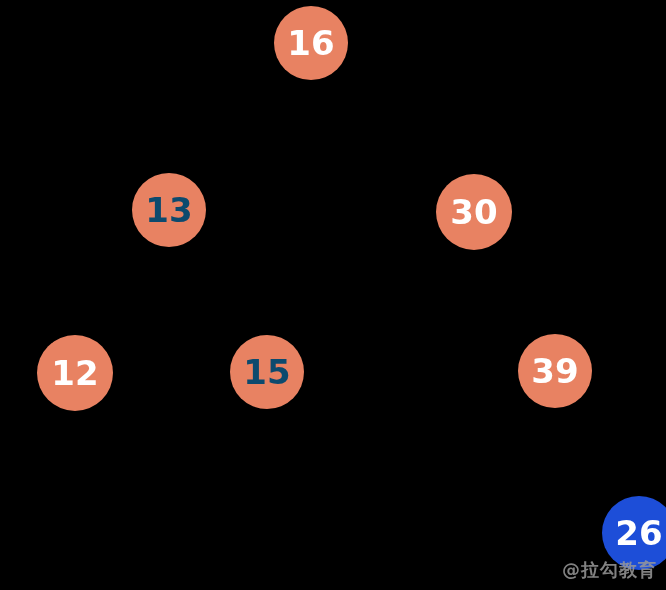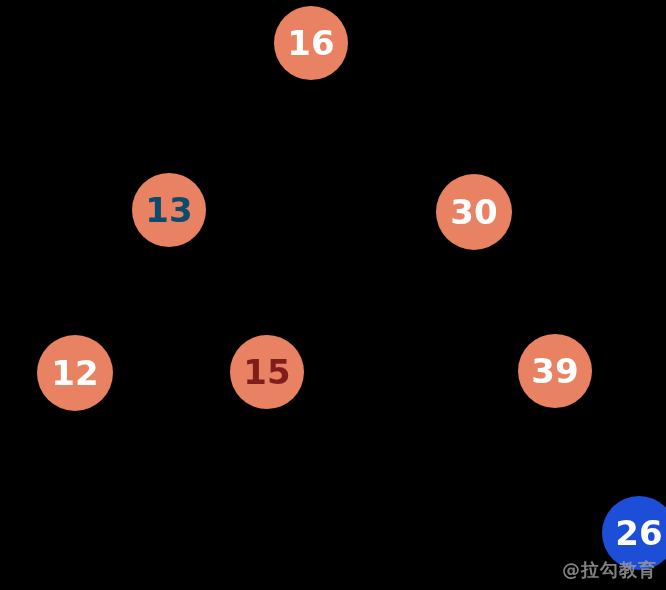--- a/index.html
+++ b/index.html
@@ -57,21 +57,21 @@
       <line x1="145" y1="210" x2="243" y2="372" stroke="#000000" stroke-width="2"></line>
       <line x1="450" y1="212" x2="531" y2="371" stroke="#000000" stroke-width="2"></line>
       <line x1="531" y1="371" x2="464" y2="534" stroke="#000000" stroke-width="2"></line>
       <line x1="531" y1="371" x2="615" y2="533" stroke="#000000" stroke-width="2"></line>
     </svg>
   <div id="node-layer">
       <div class="tree-node" style="left: 250px; top: 6px; width: 74px; height: 74px; background: rgb(232, 130, 98); color: rgb(255, 255, 255);">16</div>
       <div class="tree-node" style="left: 108px; top: 173px; width: 74px; height: 74px; background: rgb(232, 130, 98); color: #0c4a6e;">13</div>
       <div class="tree-node" style="left: 412px; top: 174px; width: 76px; height: 76px; background: rgb(232, 130, 98); color: rgb(255, 255, 255);">30</div>
       <div class="tree-node" style="left: 13px; top: 335px; width: 76px; height: 76px; background: rgb(232, 130, 98); color: rgb(255, 255, 255);">12</div>
-      <div class="tree-node" style="left: 206px; top: 335px; width: 74px; height: 74px; background: rgb(232, 130, 98); color: #7f1d1d;">15</div>
+      <div class="tree-node" style="left: 206px; top: 335px; width: 74px; height: 74px; background: rgb(232, 130, 98); color: #0c4a6e;">15</div>
       <div class="tree-node" style="left: 494px; top: 334px; width: 74px; height: 74px; background: rgb(232, 130, 98); color: rgb(255, 255, 255);">39</div>
       <div class="tree-node" style="left: 578px; top: 496px; width: 74px; height: 74px; background: #1d4ed8; color: rgb(255, 255, 255);">26</div>
     </div>
   <svg id="notch-layer" class="layer" width="666" height="590">
       <polygon points="52,329,59,336,52,343,45,336" fill="#000000"></polygon>
       <polygon points="531,327,538,334,531,341,524,334" fill="#000000"></polygon>
       <polygon points="601,493,608,500,601,507,594,500" fill="#000000"></polygon>
     </svg>
   <div class="watermark" style="color: rgb(153, 153, 153);">@拉勾教育</div>
 </div>

